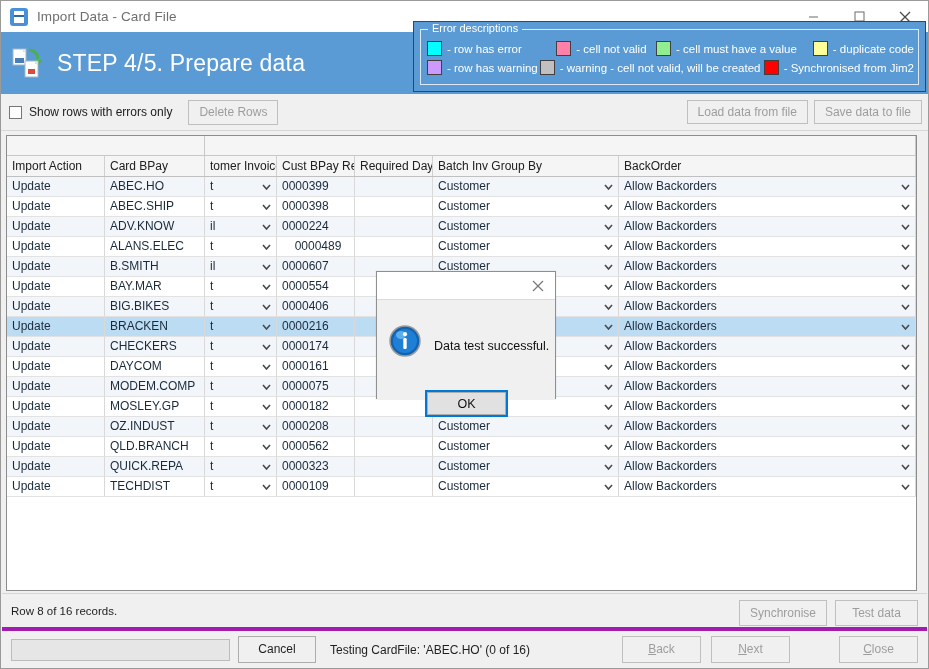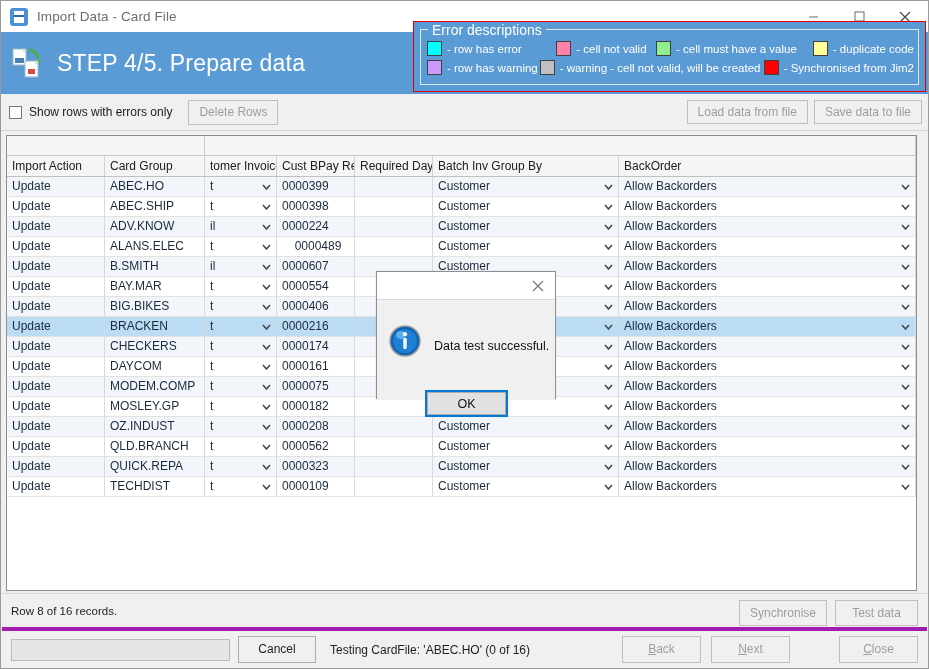--- a/index.html
+++ b/index.html
@@ -96,21 +96,21 @@
     position: absolute;
     left: 6px; top: 7px; right: 6px; bottom: 6px;
     border: 1px solid #dce9f5;
     padding: 0;
   }
   .legend-caption {
     position: absolute;
     left: 7px; top: -8px;
     background: #5b9bd5;
     color: #ffffff;
-    font-size: 14px;
+    font-size: 11px;
     padding: 0 4px;
   }
   .legend-rows {
     position: absolute;
     left: 6px; top: 11px; right: 4px;
     display: flex; flex-direction: column;
     gap: 4px;
   }
   .legend-row { display: flex; align-items: center; }
   .legend-item { display: flex; align-items: center; }
@@ -416,21 +416,21 @@
     </div>
   </div>
 
   <div class="grid-host">
     <div class="grid-band" id="band-row">
         <div class="bandcell" style="width: 198px;"></div>
         <div class="bandcell" style="width: 712px;"></div>
       </div>
     <div class="grid-head" id="head-row">
         <div class="hcell" style="width: 98px;">Import Action</div>
-        <div class="hcell" style="width: 100px;">Card Group</div>
+        <div class="hcell" style="width: 100px;">Card BPay</div>
         <div class="hcell" style="width: 72px;">tomer Invoice \</div>
         <div class="hcell" style="width: 78px;">Cust BPay Ref</div>
         <div class="hcell" style="width: 78px;">Required Days</div>
         <div class="hcell" style="width: 186px;">Batch Inv Group By</div>
         <div class="hcell" style="width: 297px;">BackOrder</div>
       </div>
     <div class="grid-body" id="body-rows">
         <div class="grow alt">
           <div class="gcell" style="width: 98px;"><span>Update</span></div>
           <div class="gcell" style="width: 100px;"><span>ABEC.HO</span></div>

